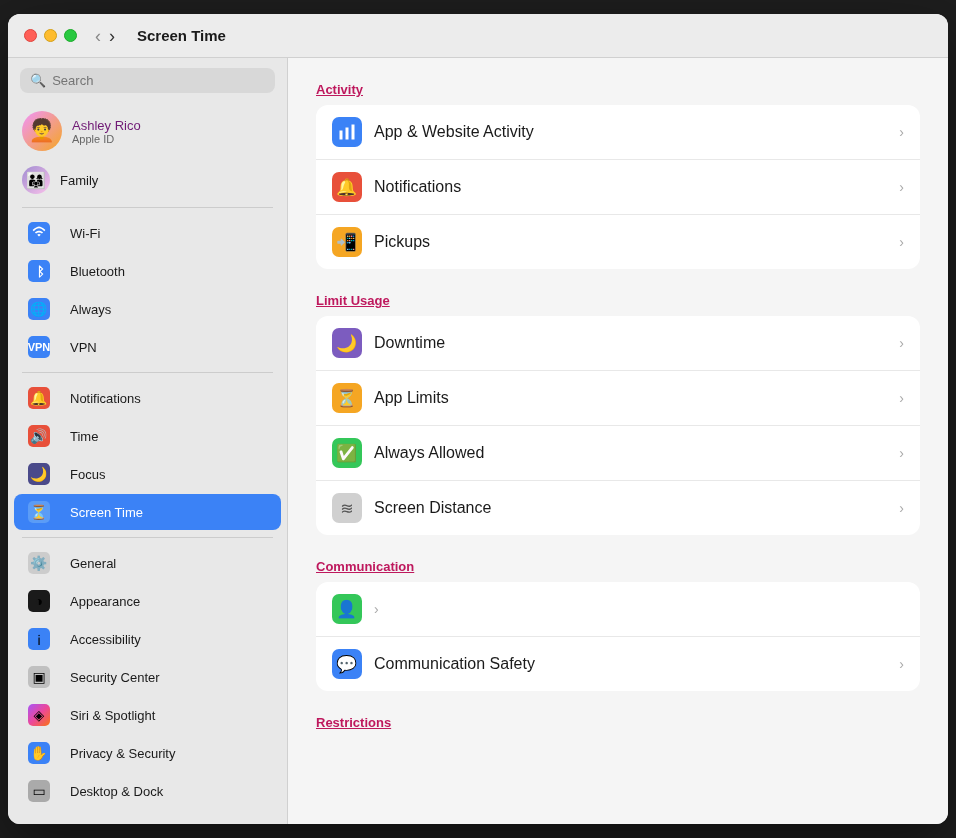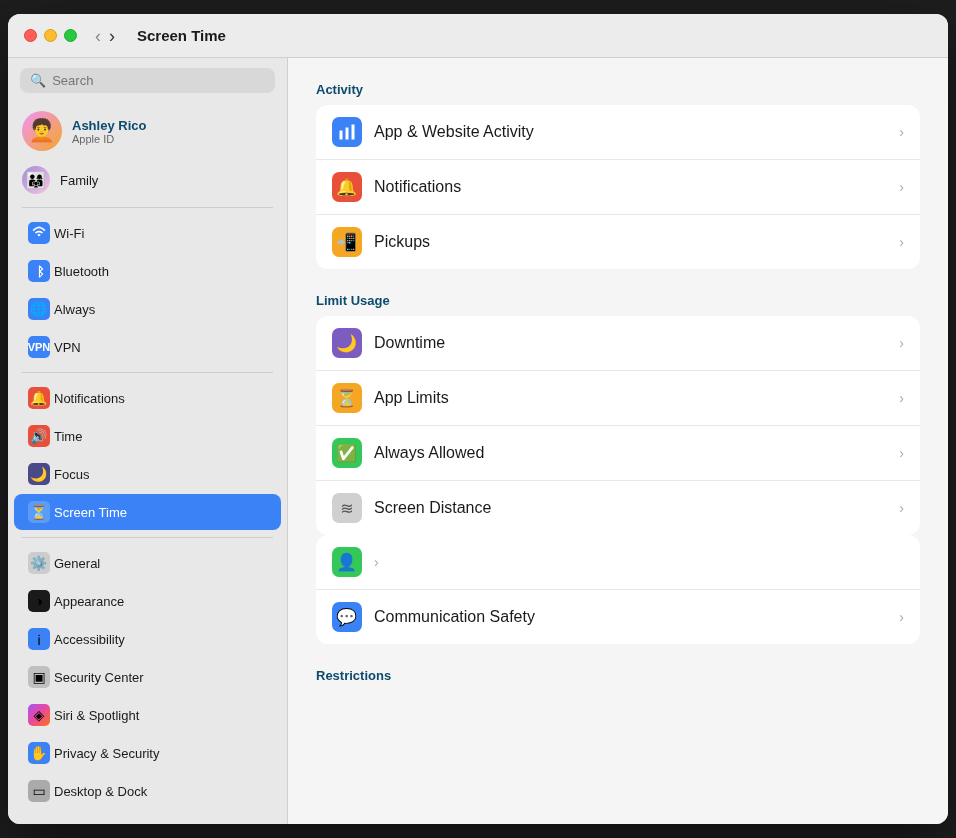--- a/index.html
+++ b/index.html
@@ -110,22 +110,22 @@
       border-radius: 50%;
       background: linear-gradient(135deg, #f093fb, #f5a623);
       display: flex;
       align-items: center;
       justify-content: center;
       font-size: 22px;
       overflow: hidden;
     }
     .profile-text .name {
       font-size: 13px;
-      font-weight: 700;
-      color: #0c4a6e;
+      font-weight: 400;
+      color: #701a75;
     }
     .profile-text .sub {
       font-size: 11px;
       color: #666;
     }
     .family-item {
       display: flex;
       align-items: center;
       gap: 10px;
       padding: 7px 14px;
@@ -146,21 +146,21 @@
       color: #1a1a1a;
     }
     .sidebar-divider {
       height: 1px;
       background: #ccc;
       margin: 6px 14px;
     }
     .sidebar-item {
       display: flex;
       align-items: center;
-      gap: 4px;
+      gap: 20px;
       padding: 7px 14px;
       cursor: pointer;
       border-radius: 8px;
       margin: 1px 6px;
       text-align: center;
     }
     .sidebar-item.active {
       background: #3b82f6;
     }
     .sidebar-item.active .sidebar-label { color: #fff; }
@@ -191,23 +191,24 @@
     
     .main {
       flex: 1;
       background: #f5f5f5;
       overflow-y: auto;
       padding: 24px 28px;
     }
     .section-header {
       font-size: 13px;
       font-weight: 700;
-      color: #0c4a6e;
+      color: #be185d;
       margin-bottom: 8px;
       margin-top: 0;
+      text-decoration: underline;
     }
     .section-header:not(:first-child) {
       margin-top: 24px;
     }
     .card {
       background: #fff;
       border-radius: 12px;
       overflow: hidden;
       margin-bottom: 0;
     }
@@ -420,20 +421,21 @@
           <span class="card-label">Always Allowed</span>
           <span class="chevron">›</span>
         </div>
         <div class="card-item">
           <div class="card-icon ci-distance" style="color:#555;font-size:16px">≋</div>
           <span class="card-label">Screen Distance</span>
           <span class="chevron">›</span>
         </div>
       </div>
 
+      <div class="section-header">Communication</div>
       <div class="card">
         <div class="card-item">
           <div class="card-icon ci-commlimits">👤</div>
           <span class="chevron">›</span>
         </div>
         <div class="card-item">
           <div class="card-icon ci-commsafety">💬</div>
           <span class="card-label">Communication Safety</span>
           <span class="chevron">›</span>
         </div>

